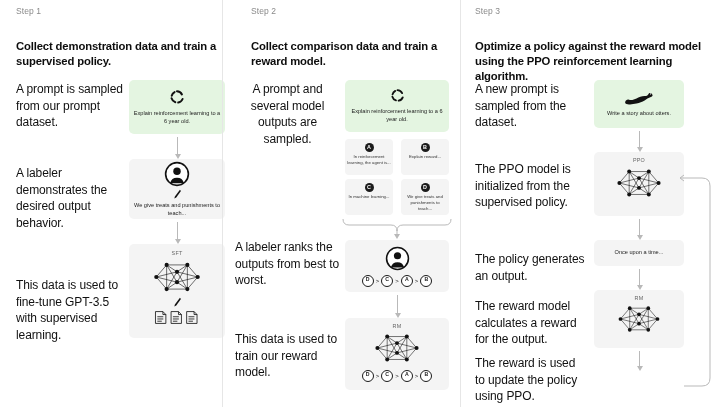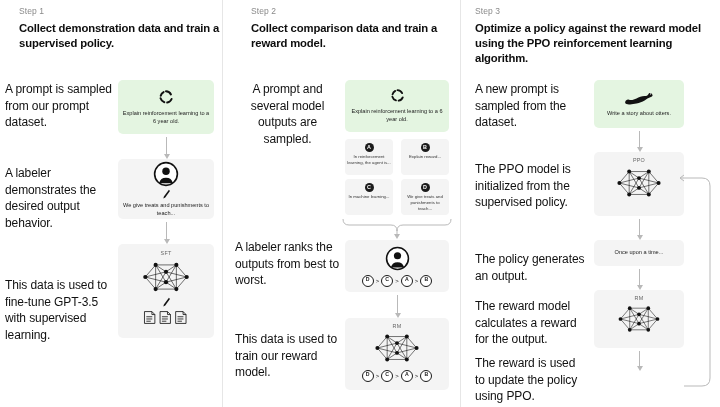--- a/index.html
+++ b/index.html
@@ -2,27 +2,27 @@
 <html><head>
 <meta charset="utf-8">
 <style>
   html,body{margin:0;padding:0;background:#ffffff;}
   body{width:720px;height:407px;overflow:hidden;
        font-family:"Liberation Sans","DejaVu Sans",sans-serif;
        color:#1a1a1a;-webkit-font-smoothing:antialiased;}
   #page{position:relative;width:720px;height:407px;background:#fff;}
 
   .col{position:absolute;top:0;height:407px;box-sizing:border-box;}
-  .col.c1{left:0;width:222px;padding-left:19px;}
+  .col.c1{left:11px;width:222px;padding-left:5px;}
   .col.c2{left:222px;width:238px;padding-left:28px;border-left:1px solid #e6e6e6;}
   .col.c3{left:460px;width:260px;padding-left:14px;border-left:1px solid #e6e6e6;}
 
   .step-label{font-size:8.5px;color:#8a8a8a;letter-spacing:.1px;margin-top:6px;}
   .step-title{font-size:11.3px;font-weight:bold;line-height:1.33;letter-spacing:-.15px;
-              margin-top:5px;color:#0d0d0d;}
+              margin-top:23px;color:#0d0d0d;}
 
   .caption{position:absolute;font-size:12px;line-height:1.38;color:#111;letter-spacing:-.1px;}
 
   .node{position:absolute;box-sizing:border-box;background:#f4f4f4;border-radius:5px;
         display:flex;flex-direction:column;align-items:center;justify-content:center;}
   .node.green{background:#e4f5e1;}
   .node-text{font-size:5.6px;line-height:1.35;text-align:center;color:#222;padding:0 4px;}
   .node-tag{font-size:5.4px;color:#666;letter-spacing:.2px;}
 
   .arrow{position:absolute;width:1px;background:#b9b9b9;}

